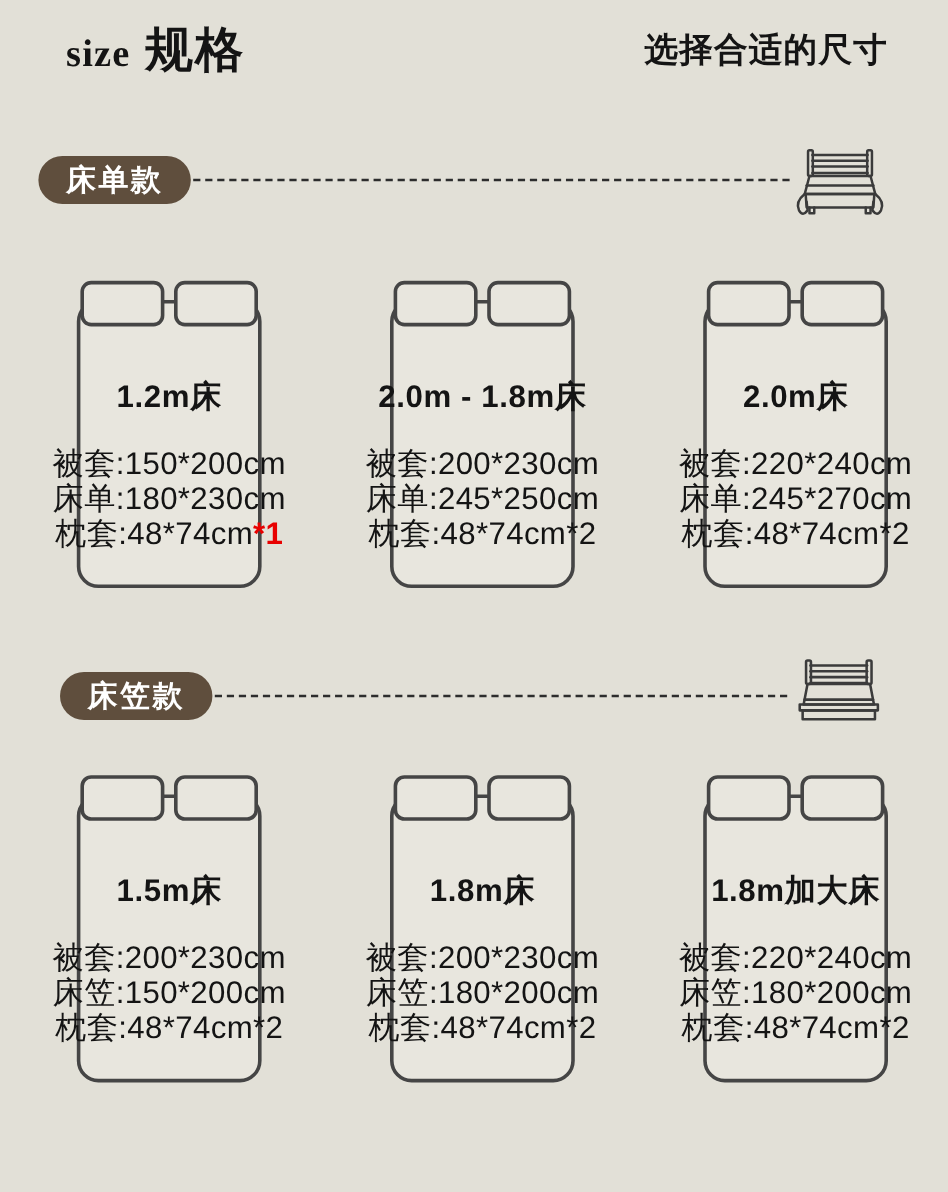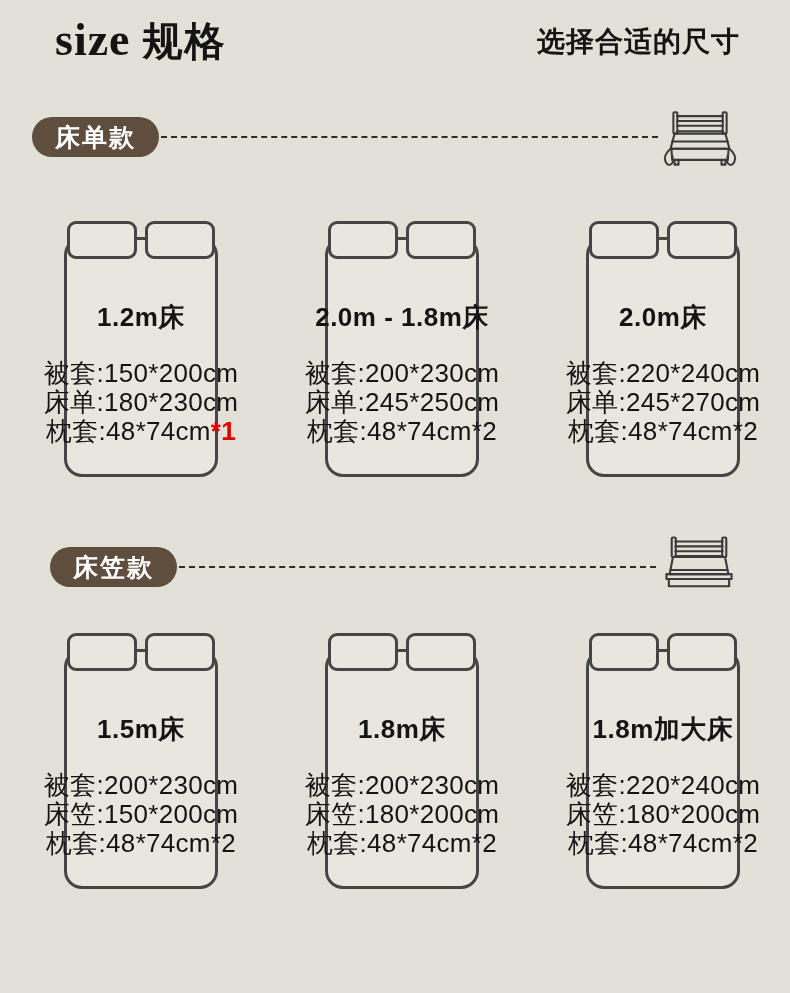--- a/index.html
+++ b/index.html
@@ -5,26 +5,26 @@
   * { margin:0; padding:0; box-sizing:border-box; }
   body{
     width:790px; height:993px;
     background: var(--background, #e2e0d7);
     font-family: "Liberation Sans", sans-serif;
     color: var(--text, #141414);
     overflow:hidden;
   }
   .header{ display:flex; justify-content:space-between; align-items:center; padding:14px 50px 0 55px; }
   .brand{ display:flex; align-items:baseline; }
-  .brand-en{ font-family:"Liberation Serif", "DejaVu Serif", serif; font-size:46px; font-weight:600; letter-spacing:1px; line-height:50px; }
+  .brand-en{ font-family:"Liberation Serif", "DejaVu Serif", serif; font-size:32px; font-weight:600; letter-spacing:1px; line-height:50px; }
   .brand-zh{ font-size:40px; font-weight:700; margin-left:12px; letter-spacing:2px; }
   .subtitle{ font-size:28px; font-weight:700; letter-spacing:1px; }
 
   .section-head{ display:flex; align-items:center; padding:0 50px; height:40px; }
-  .section-head.first{ margin-top:48px;padding-left:32px; }
+  .section-head.first{ margin-top:61px;padding-left:32px; }
   .section-head.second{ margin-top:70px; }
   .pill{
     background: var(--pill, #5f4e3d); color:#fff;
     font-size:25px; font-weight:700; letter-spacing:2px;
     height:40px; line-height:40px; padding:0 23px; border-radius:20px;
     white-space:nowrap;
   }
   .dash{ flex:1; height:0; border-top:2.5px dashed #2d2d2d; margin:0 2px; }
   .bed-icon{ flex:none; }
   .bed-icon.sheet{ transform:translateY(3px); }

